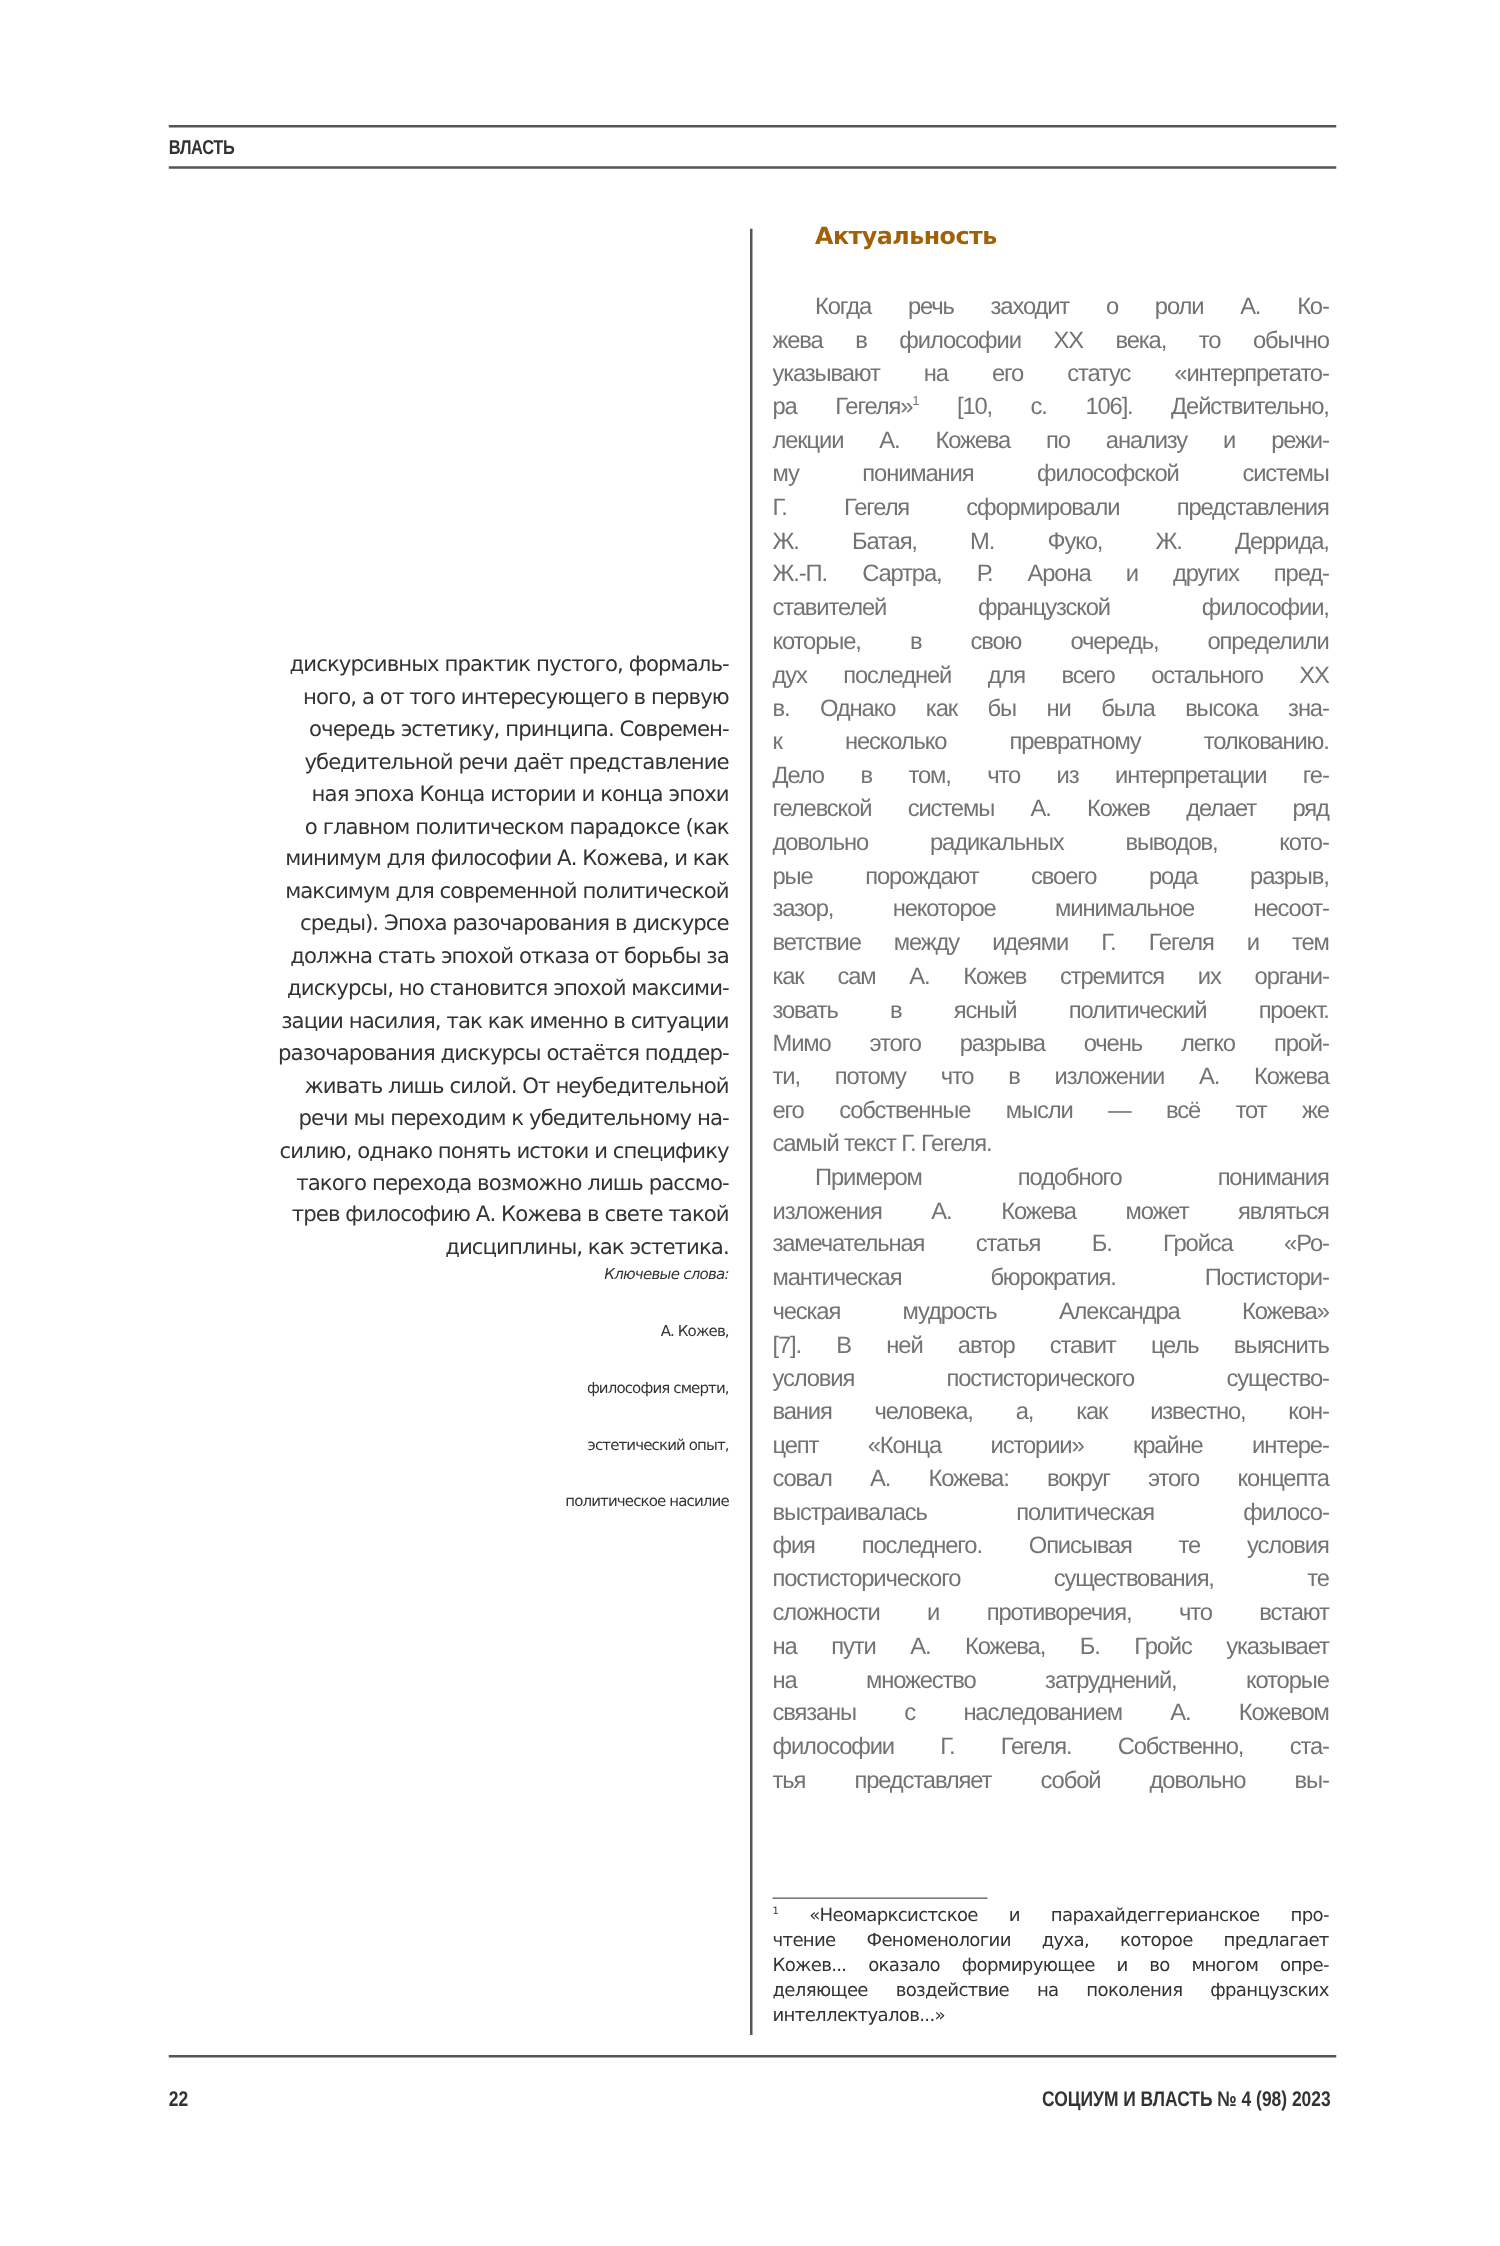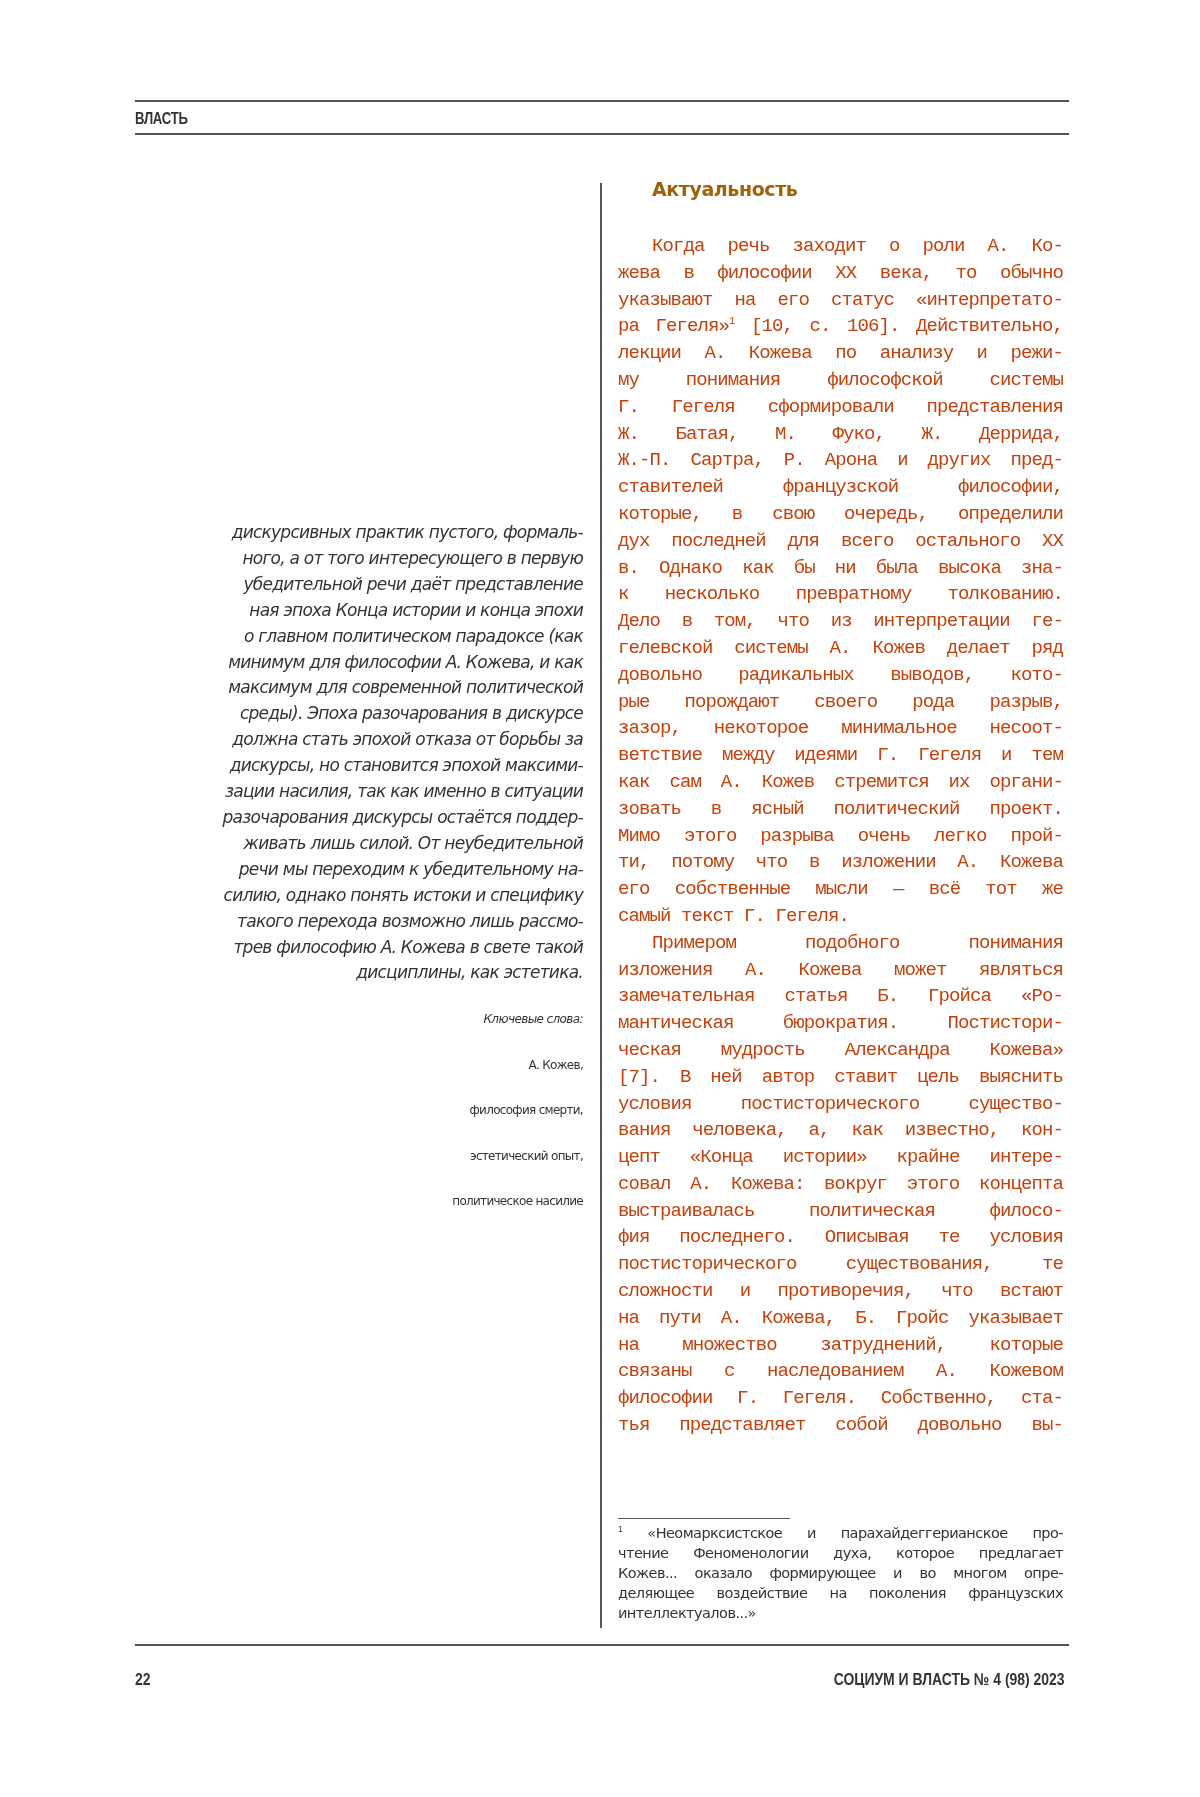--- a/index.html
+++ b/index.html
@@ -3,26 +3,26 @@
 <meta charset="utf-8">
 <style>
   html, body { margin: 0; padding: 0; background: #ffffff; }
   body { width: 1200px; height: 1797px; position: relative; overflow: hidden; color: #2b2b2b; }
   .rule { position: absolute; left: 135px; width: 934px; height: 0; border-top: 2px solid #555; }
   .running-head { position: absolute; left: 135px; top: 110px; font-family: "Liberation Sans", sans-serif; font-weight: bold; font-size: 16px; letter-spacing: -0.3px; transform: scaleX(0.82); transform-origin: left center; color: #333; }
   .footer-page { position: absolute; left: 135px; top: 1670px; font-family: "Liberation Sans", sans-serif; font-weight: bold; font-size: 17px; transform: scaleX(0.82); transform-origin: left center; color: #333; }
   .footer-journal { position: absolute; right: 135px; top: 1670px; font-family: "Liberation Sans", sans-serif; font-weight: bold; font-size: 17px; transform: scaleX(0.82); transform-origin: right center; color: #333; white-space: nowrap; }
   .col-divider { position: absolute; left: 600px; top: 183px; width: 0; height: 1445px; border-left: 2px solid #555; }
   .left-col { position: absolute; left: 150px; top: 520px; width: 433px; font-family: "DejaVu Sans", sans-serif; font-size: 17px; line-height: 25.9px; color: #333; }
-  .left-col .ln { display: block; text-align: right; white-space: nowrap; letter-spacing: -0.75px; font-style: italic; }
+  .left-col .ln { display: block; text-align: right; white-space: nowrap; letter-spacing: -0.75px; }
   .keywords { position: absolute; left: 300px; top: 1007px; width: 283px; font-family: "DejaVu Sans", sans-serif; font-size: 12px; line-height: 25.5px; color: #333; text-align: right; }
   .keywords .kw-label { display: block; font-style: italic; letter-spacing: -0.6px; }
   .keywords .ln { display: block; letter-spacing: -0.7px; white-space: nowrap; margin-top: 20px; }
   .heading { position: absolute; left: 652px; top: 178px; font-family: "DejaVu Sans", sans-serif; font-weight: bold; font-size: 19px; color: #a16207; letter-spacing: -0.4px; }
-  .right-col { position: absolute; left: 618px; top: 233px; width: 445px; font-family: Liberation Mono, monospace; font-size: 19px; line-height: 26.8px; color: #c2410c; }
+  .right-col { position: absolute; left: 618px; top: 233px; width: 445px; font-family: Liberation Sans, sans-serif; font-size: 19px; line-height: 26.8px; color: #737373; }
   .right-col .ln { display: block; text-align: justify; text-align-last: justify; white-space: nowrap; letter-spacing: -0.9px; height: 26.8px; overflow: visible; }
   .right-col .ln.indent { padding-left: 34px; }
   .right-col .ln.last { text-align-last: left; }
   .fn-sep { position: absolute; left: 618px; top: 1518px; width: 172px; border-top: 1.5px solid #555; }
   .footnote { position: absolute; left: 618px; top: 1523px; width: 445px; font-family: "DejaVu Sans", sans-serif; font-size: 14.5px; line-height: 20px; color: #333; }
   .footnote .ln { display: block; text-align: justify; text-align-last: justify; white-space: nowrap; letter-spacing: -0.55px; }
   .footnote .ln.last { text-align-last: left; }
   sup { font-size: 0.55em; vertical-align: super; line-height: 0; }
 </style>
 </head>
@@ -30,20 +30,21 @@
 
 <div class="rule" style="top:100px;"></div>
 <div class="running-head">ВЛАСТЬ</div>
 <div class="rule" style="top:133px;"></div>
 
 <div class="col-divider"></div>
 
 <div class="left-col">
   <span class="ln">дискурсивных практик пустого, формаль-</span>
   <span class="ln">ного, а от того интересующего в первую</span>
+  <span class="ln">очередь эстетику, принципа. Современ-</span>
   <span class="ln">убедительной речи даёт представление</span>
   <span class="ln">ная эпоха Конца истории и конца эпохи</span>
   <span class="ln">о главном политическом парадоксе (как</span>
   <span class="ln">минимум для философии А. Кожева, и как</span>
   <span class="ln">максимум для современной политической</span>
   <span class="ln">среды). Эпоха разочарования в дискурсе</span>
   <span class="ln">должна стать эпохой отказа от борьбы за</span>
   <span class="ln">дискурсы, но становится эпохой максими-</span>
   <span class="ln">зации насилия, так как именно в ситуации</span>
   <span class="ln">разочарования дискурсы остаётся поддер-</span>

